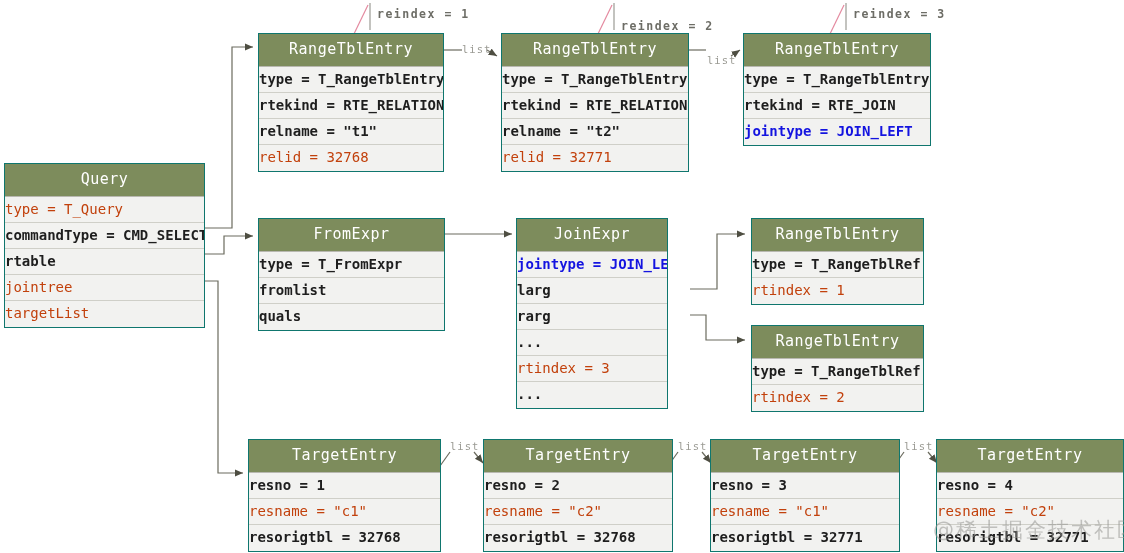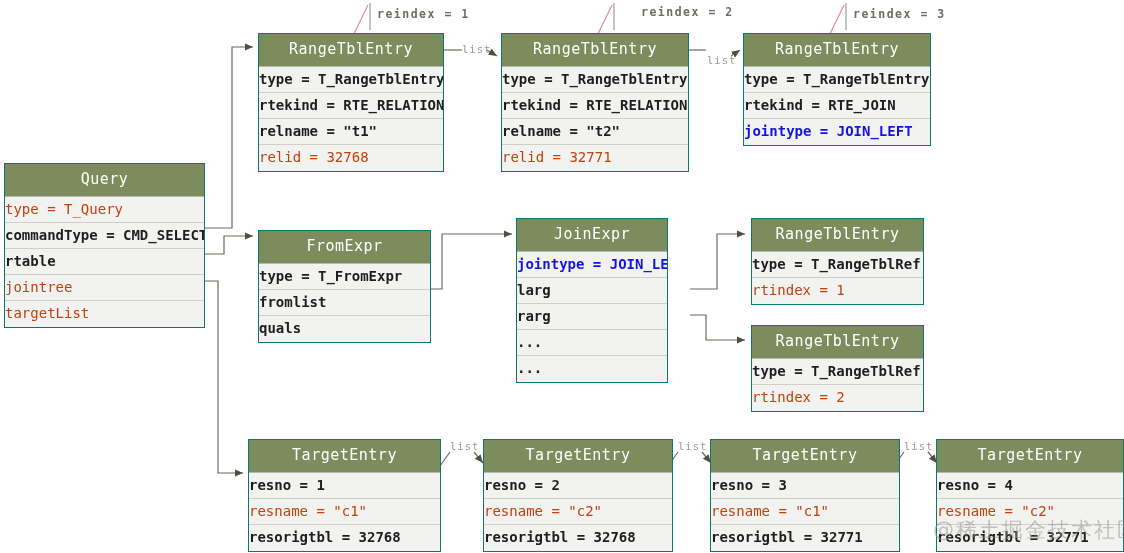--- a/index.html
+++ b/index.html
@@ -134,21 +134,21 @@
     </g>
   </svg>
 
   <div class="wire-label" style="left:462px; top:43px;">list</div>
   <div class="wire-label" style="left:707px; top:54px;">list</div>
   <div class="wire-label" style="left:450px; top:440px;">list</div>
   <div class="wire-label" style="left:678px; top:440px;">list</div>
   <div class="wire-label" style="left:904px; top:440px;">list</div>
 
   <div class="annot" style="left:377px; top:7px;">reindex = 1</div>
-  <div class="annot" style="left:621px; top:5px;margin-left:20px;">reindex = 2</div>
+  <div class="annot" style="left:621px; top:19px;">reindex = 2</div>
   <div class="annot" style="left:853px; top:7px;">reindex = 3</div>
 
   <div class="node" style="left:4px; top:131px; width:201px;margin-top:32px;">
     <div class="node-header">Query</div>
     <div class="node-row dim">type = T_Query</div>
     <div class="node-row bold">commandType = CMD_SELECT</div>
     <div class="node-row bold">rtable</div>
     <div class="node-row dim">jointree</div>
     <div class="node-row dim">targetList</div>
   </div>
@@ -169,33 +169,34 @@
     <div class="node-row dim">relid = 32771</div>
   </div>
 
   <div class="node" style="left:743px; top:33px; width:188px;">
     <div class="node-header">RangeTblEntry</div>
     <div class="node-row bold">type = T_RangeTblEntry</div>
     <div class="node-row bold">rtekind = RTE_JOIN</div>
     <div class="node-row blue">jointype = JOIN_LEFT</div>
   </div>
 
-  <div class="node" style="left:258px; top:230px; width:173px;">
+  <div class="node" style="left:258px; top:218px; width:187px;">
     <div class="node-header">FromExpr</div>
     <div class="node-row bold">type = T_FromExpr</div>
     <div class="node-row bold">fromlist</div>
     <div class="node-row bold">quals</div>
   </div>
 
   <div class="node" style="left:516px; top:218px; width:152px;">
     <div class="node-header">JoinExpr</div>
     <div class="node-row blue">jointype = JOIN_LEFT</div>
     <div class="node-row bold">larg</div>
     <div class="node-row bold">rarg</div>
     <div class="node-row bold">...</div>
+    <div class="node-row dim">rtindex = 3</div>
     <div class="node-row bold">...</div>
   </div>
 
   <div class="node" style="left:751px; top:218px; width:173px;">
     <div class="node-header">RangeTblEntry</div>
     <div class="node-row bold">type = T_RangeTblRef</div>
     <div class="node-row dim">rtindex = 1</div>
   </div>
 
   <div class="node" style="left:751px; top:325px; width:173px;">

